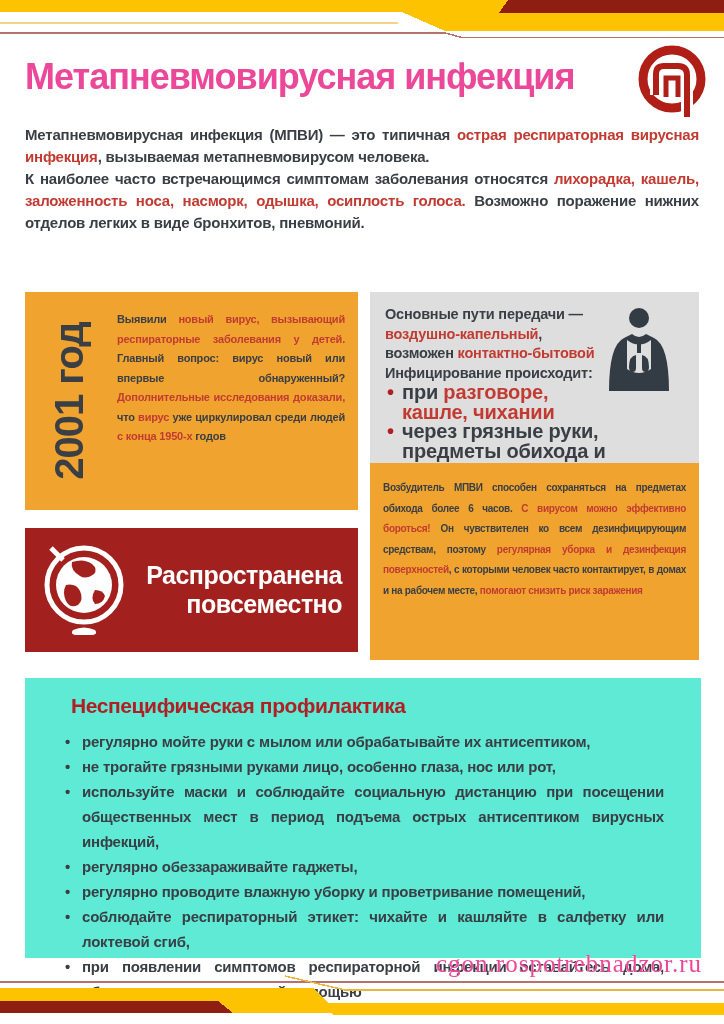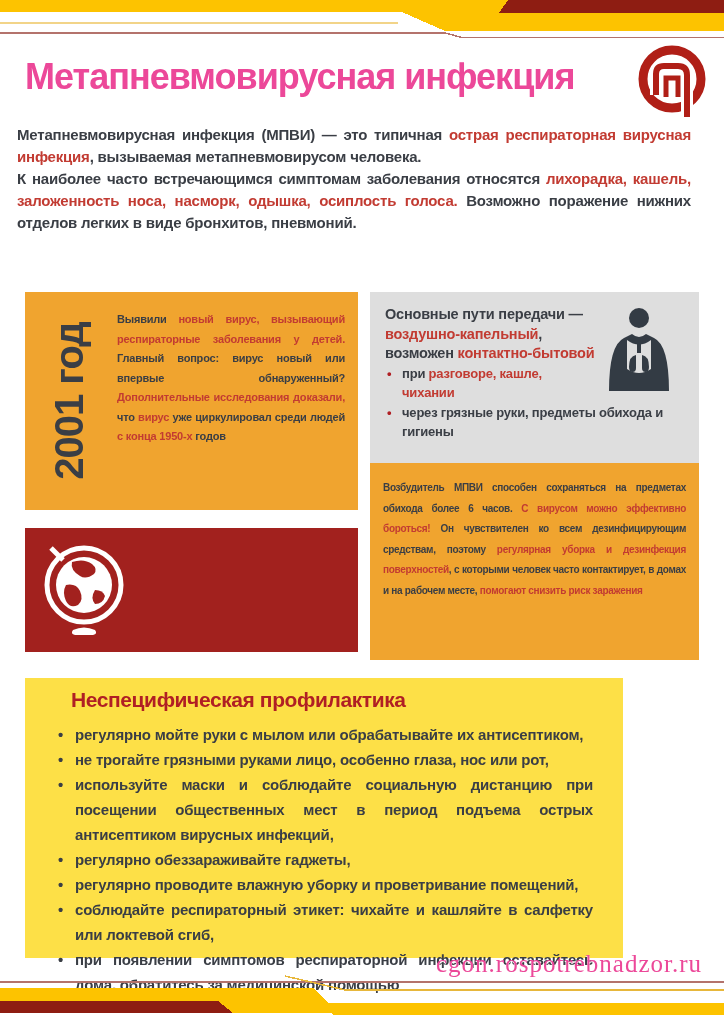--- a/index.html
+++ b/index.html
@@ -20,21 +20,21 @@
   .band-bottom{left:0;bottom:0;width:724px;height:64px;}
 
   
   .page-title{
     left:25px;top:56px;width:600px;
     font-size:36px;letter-spacing:-1px;color:#ec4899;
   }
   .logo{right:9px;top:45px;}
 
   
-  .intro{left:17px;top:124px;width:674px;}
+  .intro{left:25px;top:124px;width:674px;}
   .intro p{
     margin:0;font-size:15px;line-height:22px;letter-spacing:-0.2px;
     text-align:justify;
   }
 
   
   .box{box-sizing:border-box;}
   .box-year{
     left:25px;top:292px;width:333px;height:218px;background:#f0a42f;
   }
@@ -50,47 +50,47 @@
   }
   .box-transmission{
     left:370px;top:292px;width:329px;height:195px;background:#dedede;
     padding:13px 24px 10px 15px;
   }
   .box-transmission p{margin:0;font-size:14.5px;line-height:19.5px;letter-spacing:-0.2px;}
   .person-icon{float:right;margin:2px 0 4px 6px;}
   ul.dotlist{list-style:none;margin:0;padding:0;}
   ul.dotlist li{
     position:relative;padding-left:17px;margin:0;
-    font-size:13px;line-height:19.5px;letter-spacing:-0.2px;
+    font-size:20px;line-height:19.5px;letter-spacing:-0.2px;
   }
   ul.dotlist li::before{content:"•";position:absolute;left:2px;color:#b01f24;}
   .box-persistence{
     left:370px;top:463px;width:329px;height:197px;background:#f0a42f;
     padding:15px 13px;
   }
   .box-persistence p{margin:0;font-size:10px;line-height:20.5px;text-align:justify;letter-spacing:-0.3px;}
   .box-spread{
     left:25px;top:528px;width:333px;height:124px;background:#a2211e;
     display:flex;align-items:center;
   }
   .globe-icon{margin-left:14px;flex:0 0 auto;}
   .spread-text{
     flex:1 1 auto;text-align:right;padding-right:16px;
     color:#ffffff;font-size:25px;line-height:29px;letter-spacing:-0.5px;
   }
 
   
   .panel-prevention{
-    left:25px;top:678px;width:598px;height:280px;background:#fde047;
-    padding:4px 26px;box-sizing:border-box;
+    left:25px;top:678px;width:676px;height:280px;background:#5eead4;
+    padding:10px 26px;box-sizing:border-box;
   }
   .panel-prevention h2{
     margin:6px 0 10px 20px;font-size:21px;color:#b01f24;letter-spacing:-0.4px;
   }
-  ul.prevlist{list-style:none;margin:4px;padding:0;}
+  ul.prevlist{list-style:none;margin:11px;padding:0;}
   ul.prevlist li{
     position:relative;padding-left:20px;color:#3a3e45;
     font-size:15px;line-height:25px;text-align:justify;letter-spacing:-0.2px;
   }
   ul.prevlist li::before{content:"•";position:absolute;left:3px;color:#3a3e45;}
 
   
   .watermark{
     right:22px;top:950px;
     font-family:"Liberation Serif",serif;font-weight:400;
@@ -132,40 +132,45 @@
   <div class="abs box box-transmission">
     <svg class="person-icon" width="72" height="84" viewBox="0 0 72 84">
       <circle cx="36" cy="11" r="10" fill="#333b44"></circle>
       <path d="M6,84 Q6,38 21,31 L29,27 Q36,33 43,27 L51,31 Q66,38 66,84 Z" fill="#333b44"></path>
       <path d="M24,33 Q36,42 48,33 L48,62 Q36,70 24,62 Z" fill="#dedede"></path>
       <rect x="34" y="34" width="4" height="12" fill="#333b44"></rect>
       <path d="M33,48 q-7,1 -7,12 q0,5 3.5,5 q3.5,0 3.5,-4 z" fill="#333b44"></path>
       <path d="M39,48 q7,1 7,12 q0,5 -3.5,5 q-3.5,0 -3.5,-4 z" fill="#333b44"></path>
     </svg>
     <p><span class="t-dark">Основные пути передачи — </span><span class="t-red">воздушно-капельный</span><span class="t-dark">, возможен </span><span class="t-red">контактно-бытовой</span></p>
+    <p class="t-dark">Инфицирование происходит:</p>
     <ul class="dotlist">
       <li><span class="t-dark">при </span><span class="t-red">разговоре, кашле, чихании</span></li>
       <li><span class="t-dark">через грязные руки, предметы обихода и гигиены</span></li>
     </ul>
   </div>
 
   <div class="abs box box-persistence">
     <p><span class="t-dark">Возбудитель МПВИ способен сохраняться на предметах обихода более 6 часов. </span><span class="t-red">С вирусом можно эффективно бороться!</span><span class="t-dark"> Он чувствителен ко всем дезинфицирующим средствам, поэтому </span><span class="t-red">регулярная уборка и дезинфекция поверхностей</span><span class="t-dark">, с которыми человек часто контактирует, в домах и на рабочем месте, </span><span class="t-red">помогают снизить риск заражения</span></p>
   </div>
 
   <div class="abs box box-spread">
     <svg class="globe-icon" width="86" height="100" viewBox="0 0 86 100">
       <circle cx="45" cy="45" r="37" fill="none" stroke="#ffffff" stroke-width="5"></circle>
       <line x1="12" y1="8" x2="24" y2="20" stroke="#ffffff" stroke-width="5"></line>
       <circle cx="45" cy="45" r="28" fill="#ffffff"></circle>
       <path d="M33,22 q12,-4 20,2 q6,5 2,10 q-8,6 -14,2 q-10,-6 -8,-14 z" fill="#a2211e"></path>
       <path d="M27,45 q10,-2 14,6 q4,9 -2,14 q-8,4 -12,-4 q-4,-9 0,-16 z" fill="#a2211e"></path>
       <path d="M56,50 q8,0 10,6 q-2,8 -10,8 q-5,-6 0,-14 z" fill="#a2211e"></path>
       <path d="M34,90 q11,-5 22,0 q3,4 -2,5 l-18,0 q-5,-1 -2,-5 z" fill="#ffffff"></path>
     </svg>
+    <div class="spread-text">
+      <div>Распространена</div>
+      <div>повсеместно</div>
+    </div>
   </div>
 
   <div class="abs panel-prevention">
     <h2>Неспецифическая профилактика</h2>
     <ul class="prevlist">
       <li>регулярно мойте руки с мылом или обрабатывайте их антисептиком,</li>
       <li>не трогайте грязными руками лицо, особенно глаза, нос или рот,</li>
       <li>используйте маски и соблюдайте социальную дистанцию при посещении общественных мест в период подъема острых антисептиком вирусных инфекций,</li>
       <li>регулярно обеззараживайте гаджеты,</li>
       <li>регулярно проводите влажную уборку и проветривание помещений,</li>

